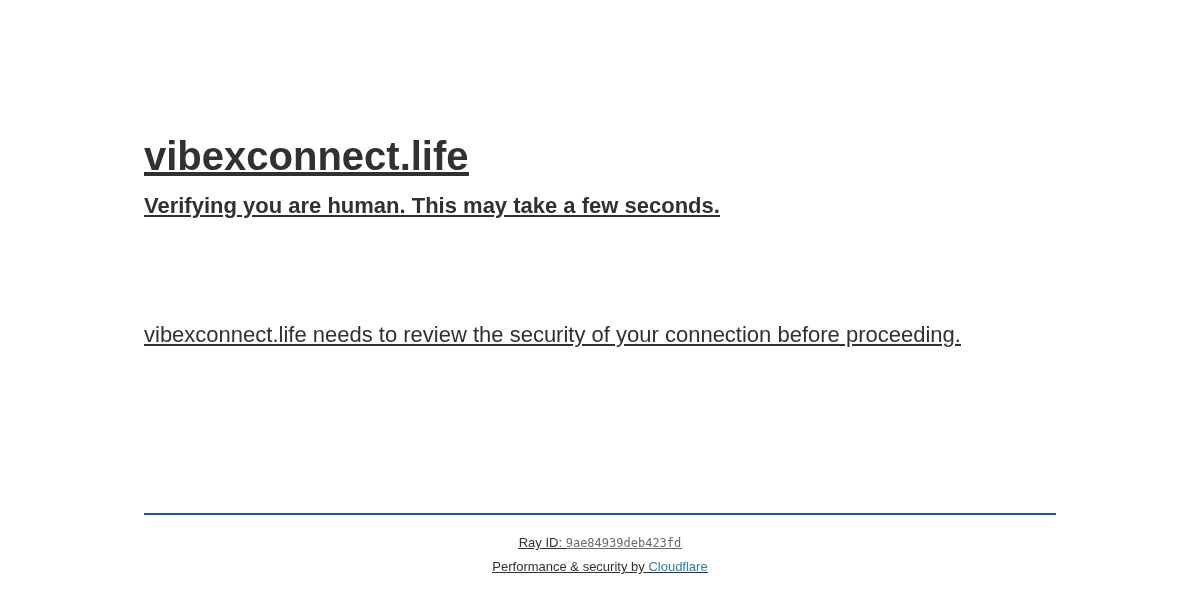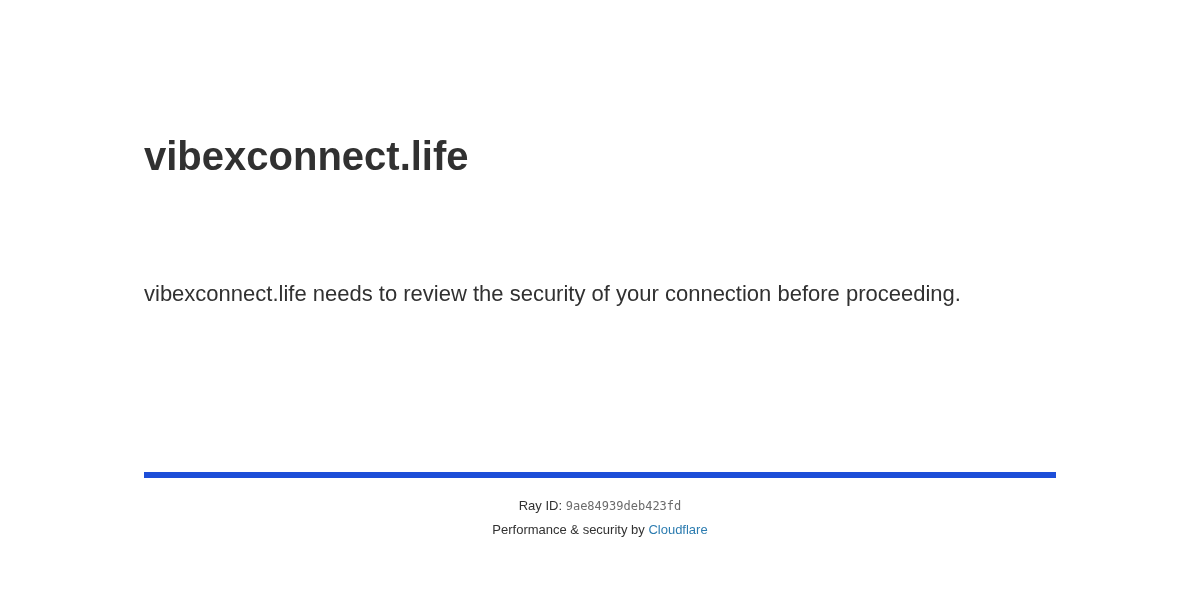--- a/index.html
+++ b/index.html
@@ -1,15 +1,15 @@
 <!DOCTYPE html>
 <html><head>
 <meta charset="utf-8">
 <style>
-  * { box-sizing: border-box; }
+  * { box-sizing: border-box; text-decoration: underline; }
   html, body {
     margin: 0;
     padding: 0;
     width: 1200px;
     height: 600px;
     overflow: hidden;
     background: #ffffff;
     font-family: "Liberation Sans", sans-serif;
     color: #313131;
     -webkit-font-smoothing: antialiased;
@@ -36,21 +36,21 @@
   .security-review-message {
     margin: 98px 0 0 0;
     max-width: 830px;
     font-size: 22px;
     line-height: 36px;
     font-weight: 400;
     color: #313131;
   }
   .page-footer {
     margin-top: 160px;
-    border-top: 6px solid #1d4ed8;
+    border-top: 2px solid #1d4ed8;
     padding-top: 20px;
     text-align: center;
   }
   .ray-id-line {
     font-size: 13px;
     line-height: 16px;
     color: #313131;
   }
   .ray-id-value {
     font-family: "DejaVu Sans Mono", monospace;
@@ -70,20 +70,21 @@
     margin-top: 29px;
   }
 </style>
 </head>
 <body>
 
 <div class="main-wrapper">
 
   <h1 class="page-title">vibexconnect.life</h1>
 
+  <h2 class="verifying-status">Verifying you are human. This may take a few seconds.</h2>
 
   <p class="security-review-message">vibexconnect.life needs to review the security of your connection before proceeding.</p>
 
   <footer class="page-footer">
     <div class="ray-id-line">
       <span>Ray ID:</span>
       <span class="ray-id-value">9ae84939deb423fd</span>
     </div>
     <div class="attribution-line">
       <span>Performance &amp; security by</span>

